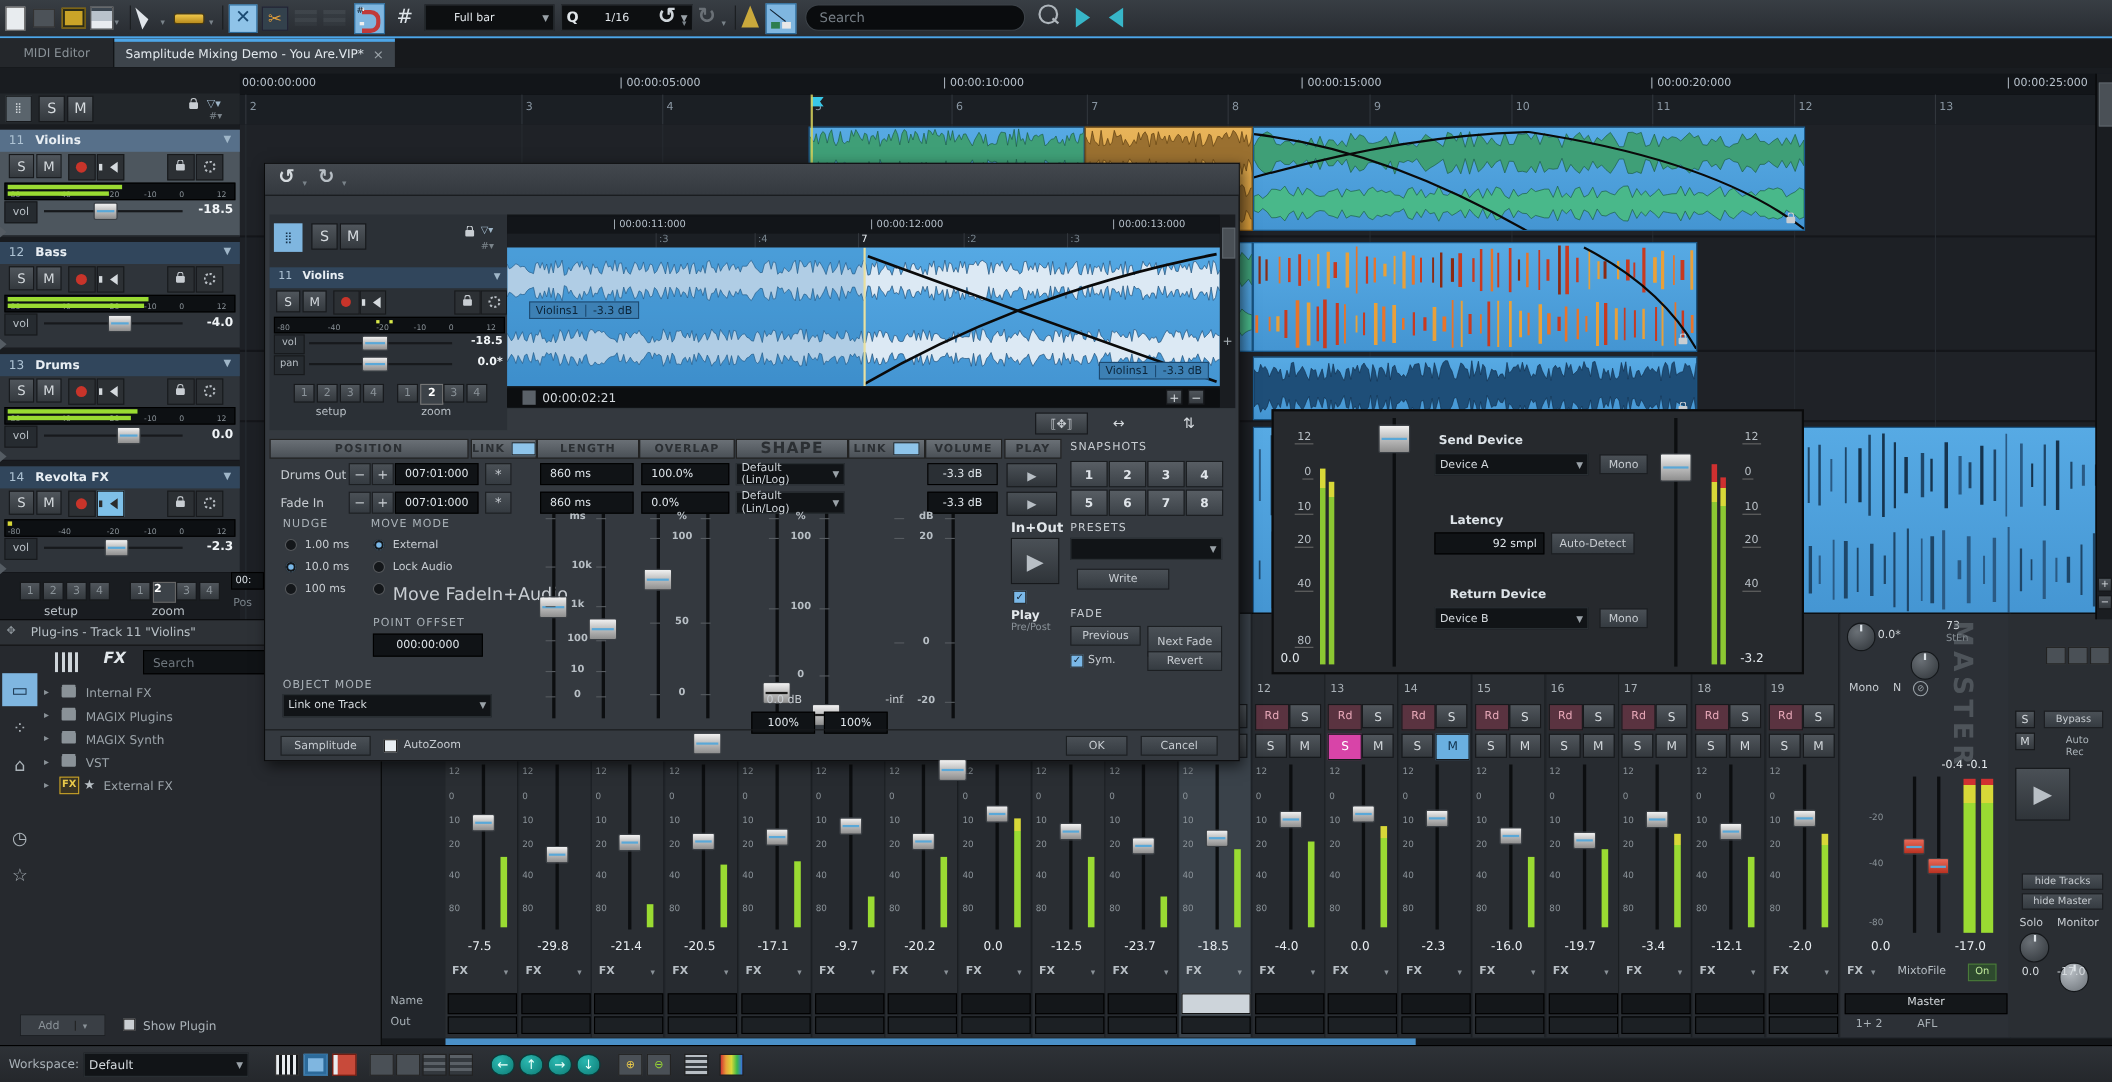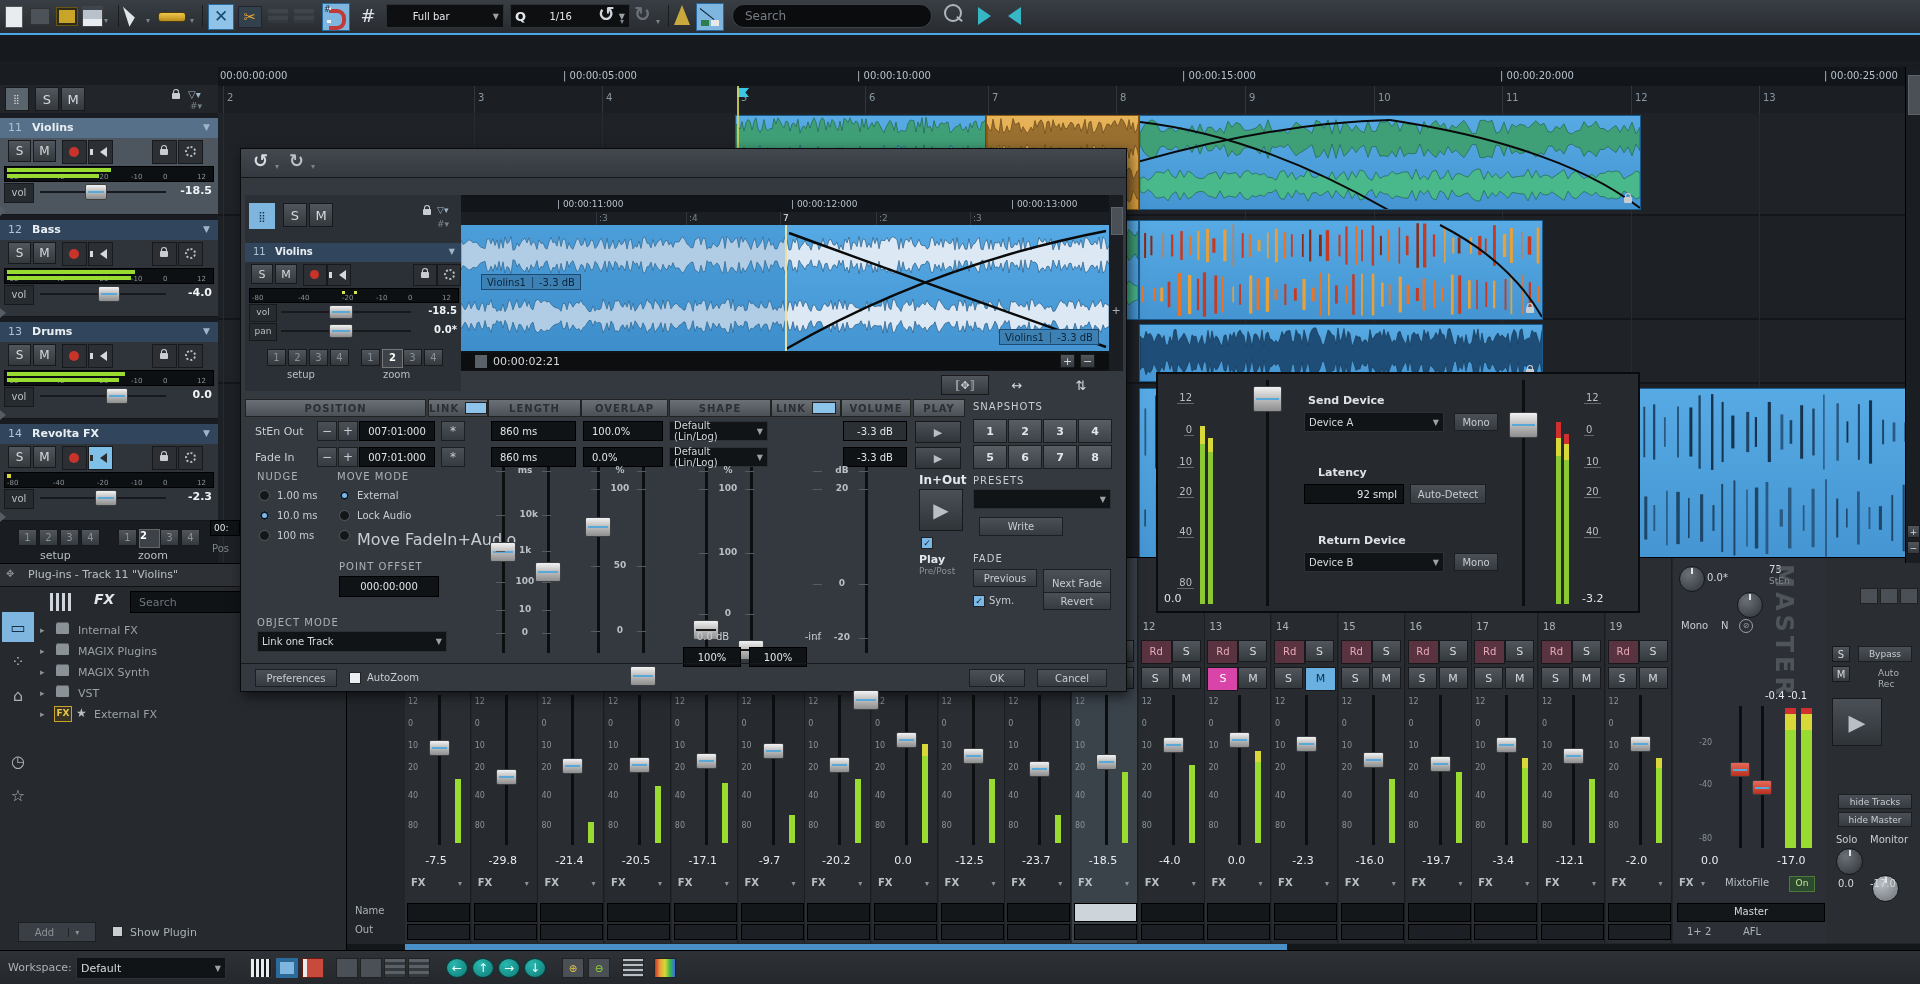--- a/index.html
+++ b/index.html
@@ -90,20 +90,29 @@
     </div>
     <div class="abs" style="left:732px;top:4px;width:200px;height:24px;background:#0a0c0e;border:1px solid #3c4248;border-radius:12px;display:flex;align-items:center;padding:0 12px;box-sizing:border-box;">
       <span style="color:#777f86;font-size:12px;">Search</span>
     </div>
     <div class="abs" style="left:944px;top:4px;width:14px;height:14px;border:2px solid #aeb5bb;border-radius:50%;"></div>
     <div class="abs" style="left:956px;top:18px;width:7px;height:2px;background:#aeb5bb;transform:rotate(40deg);"></div>
     <div class="abs" style="left:978px;top:7px;width:0;height:0;border-top:9px solid transparent;border-bottom:9px solid transparent;border-left:13px solid #37b6c8;"></div>
     <div class="abs" style="left:1008px;top:7px;width:0;height:0;border-top:9px solid transparent;border-bottom:9px solid transparent;border-right:13px solid #37b6c8;"></div>
   </div>
 
+  <div class="abs" id="tabbar" style="left:0;top:35px;width:1920px;height:26px;background:#17191c;border-bottom:1px solid #000;">
+    <div class="abs" style="left:0;top:0;width:103px;height:26px;background:#24272b;border-right:1px solid #0c0e10;display:flex;align-items:center;justify-content:center;">
+      <span style="color:#8a9298;font-size:11px;">MIDI Editor</span>
+    </div>
+    <div class="abs" style="left:104px;top:0;width:255px;height:26px;background:#3d444b;border-top:3px solid #4da6e8;box-sizing:border-box;display:flex;align-items:center;justify-content:center;gap:8px;">
+      <span style="color:#e2e8ed;font-size:11px;">Samplitude Mixing Demo - You Are.VIP*</span>
+      <span style="color:#9aa2a8;font-size:12px;">×</span>
+    </div>
+  </div>
 
   <div class="abs" id="arrange" style="left:0;top:61px;width:1920px;height:520px;background:#191c20;">
       <div class="abs" style="left: 218px; top: 6px; width: 1687px; height: 19px; background: rgb(18, 21, 25); border-bottom: 1px solid rgb(0, 0, 0); color: rgb(184, 194, 204);">
         <div class="abs" style="left: 2px; top: 3px; font-size: 10px;">00:00:00:000</div>
         <div class="abs" style="left: 345px; top: 3px; font-size: 10px;">| 00:00:05:000</div>
         <div class="abs" style="left: 639px; top: 3px; font-size: 10px;">| 00:00:10:000</div>
         <div class="abs" style="left: 964px; top: 3px; font-size: 10px;">| 00:00:15:000</div>
         <div class="abs" style="left: 1282px; top: 3px; font-size: 10px;">| 00:00:20:000</div>
         <div class="abs" style="left: 1606px; top: 3px; font-size: 10px;">| 00:00:25:000</div>
       </div>
@@ -1487,35 +1496,35 @@
         <div class="abs hdrcell" style="left: 187px; top: 250px; width: 58px; height: 16px; font-size: 10px;">
           <span>LINK</span>
           <div class="linkon"></div>
         </div>
         <div class="abs hdrcell" style="left: 247px; top: 250px; width: 91px; height: 16px; font-size: 10px;">
           <span>LENGTH</span>
         </div>
         <div class="abs hdrcell" style="left: 340px; top: 250px; width: 85px; height: 16px; font-size: 10px;">
           <span>OVERLAP</span>
         </div>
-        <div class="abs hdrcell" style="left: 428px; top: 250px; width: 100px; height: 16px; font-size: 10px;">
+        <div class="abs hdrcell" style="left: 428px; top: 250px; width: 100px; height: 16px; font-size: 14px;">
           <span>SHAPE</span>
         </div>
         <div class="abs hdrcell" style="left: 530px; top: 250px; width: 68px; height: 16px; font-size: 10px;">
           <span>LINK</span>
           <div class="linkon"></div>
         </div>
         <div class="abs hdrcell" style="left: 600px; top: 250px; width: 68px; height: 16px; font-size: 10px;">
           <span>VOLUME</span>
         </div>
         <div class="abs hdrcell" style="left: 672px; top: 250px; width: 50px; height: 16px; font-size: 10px;">
           <span>PLAY</span>
         </div>
         <div class="abs" style="left: 732px; top: 252px; color: rgb(200, 205, 210); font-size: 10px; letter-spacing: 1px;">SNAPSHOTS</div>
-        <div class="abs" style="left: 14px; top: 276px; color: rgb(200, 205, 210); font-size: 11px;">StEn Out</div>
+        <div class="abs" style="left: 14px; top: 276px; color: rgb(200, 205, 210); font-size: 11px;">Drums Out</div>
         <div class="abs btn" style="left: 76px; top: 272px; width: 20px; height: 20px; font-size: 12px;">−</div>
         <div class="abs btn" style="left: 97px; top: 272px; width: 20px; height: 20px; font-size: 12px;">+</div>
         <div class="abs well" style="left: 118px; top: 272px; width: 76px; height: 20px; line-height: 19px; text-align: center; font-size: 10px;">007:01:000</div>
         <div class="abs btn" style="left: 200px; top: 272px; width: 24px; height: 20px; font-size: 12px;">*</div>
         <div class="abs well" style="left: 250px; top: 272px; width: 85px; height: 20px; line-height: 19px; padding-left: 8px; font-size: 10px; text-align: left;">860 ms</div>
         <div class="abs well" style="left: 342px; top: 272px; width: 80px; height: 20px; line-height: 19px; padding-left: 8px; font-size: 10px;">100.0%</div>
         <div class="abs ddown" style="left: 428px; top: 272px; width: 99px; height: 20px;">
           <span style="font-size: 10px;">Default  (Lin/Log)</span>
           <span class="ddarw">▼</span>
         </div>
@@ -1645,21 +1654,21 @@
         <div class="abs tick" style="left: 572px; top: 435.18px;"></div>
         <div class="abs tick" style="left: 618px; top: 435.18px;"></div>
         <div class="abs" style="left: 588px; top: 483.12px; width: 26px; text-align: center; color: rgb(184, 191, 197); font-size: 9px; font-weight: bold;">-20</div>
         <div class="abs tick" style="left: 572px; top: 489.12px;"></div>
         <div class="abs tick" style="left: 618px; top: 489.12px;"></div>
         <div class="abs" style="left: 442px; top: 482px; width: 60px; text-align: center; color: rgb(200, 205, 210); font-size: 10px;">0.0 dB</div>
         <div class="abs" style="left: 520px; top: 482px; width: 60px; text-align: right; color: rgb(200, 205, 210); font-size: 10px;">-inf</div>
         <div class="abs well" style="left: 442px; top: 498px; width: 58px; height: 20px; line-height: 19px; text-align: center; font-size: 10px;">100%</div>
         <div class="abs well" style="left: 508px; top: 498px; width: 58px; height: 20px; line-height: 19px; text-align: center; font-size: 10px;">100%</div>
         <div class="abs" style="left: 0px; top: 514px; width: 885px; height: 1px; background: rgb(23, 25, 28);"></div>
-        <div class="abs btn" style="left: 14px; top: 520px; width: 82px; height: 18px; font-size: 10px;">Preferences</div>
+        <div class="abs btn" style="left: 14px; top: 520px; width: 82px; height: 18px; font-size: 10px;">Samplitude</div>
         <div class="abs chk" style="left: 108px; top: 523px; width: 12px; height: 12px;"></div>
         <div class="abs" style="left: 126px; top: 523px; color: rgb(200, 205, 210); font-size: 10px;">AutoZoom</div>
         <div class="abs btn" style="left: 728px; top: 520px; width: 56px; height: 18px; font-size: 10px;">OK</div>
         <div class="abs btn" style="left: 796px; top: 520px; width: 70px; height: 18px; font-size: 10px;">Cancel</div>
       </div>
   </div>
 
   <div class="abs" id="statusbar" style="left:0;top:950px;width:1920px;height:34px;background:linear-gradient(#2e3237,#24272b);border-top:1px solid #000;">
     <span class="abs lbl" style="left:8px;top:10px;font-size:11px;">Workspace:</span>
     <div class="ddown abs" style="left:76px;top:6px;width:150px;height:22px;">

